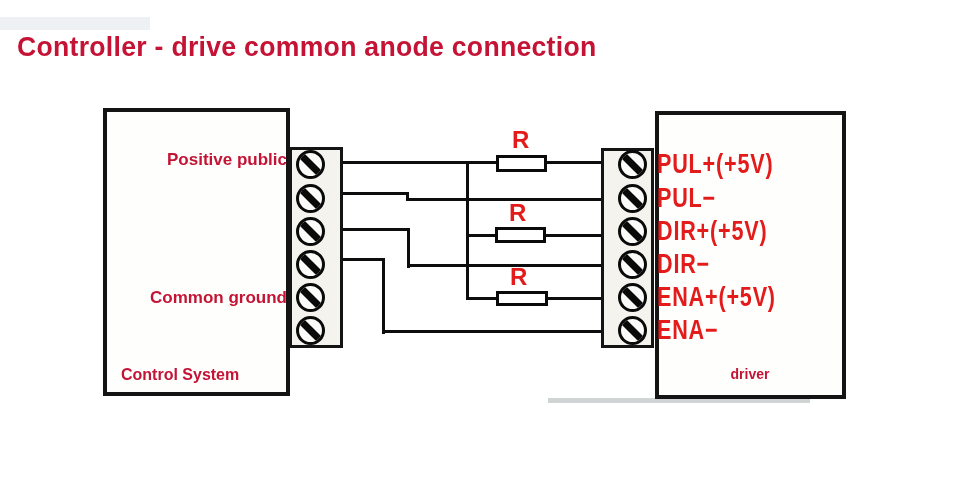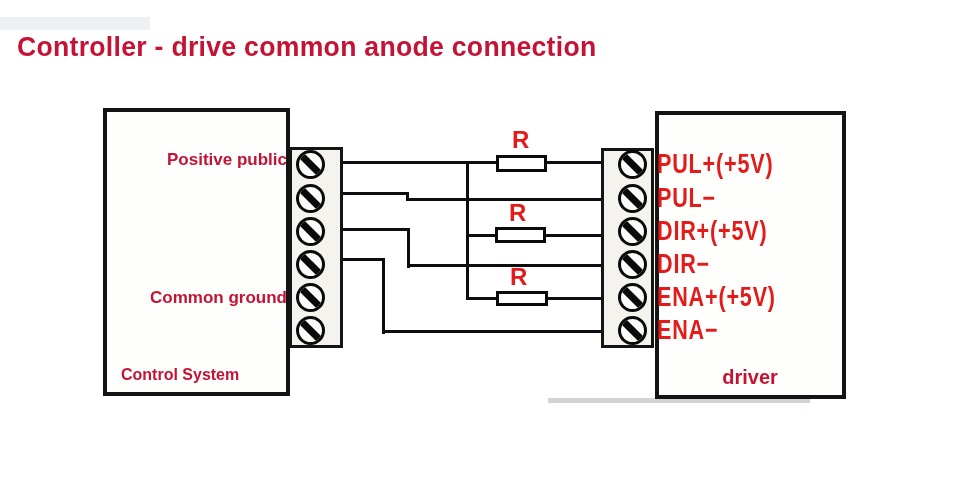--- a/index.html
+++ b/index.html
@@ -57,21 +57,21 @@
 
   <div class="smudge" style="left:0;top:17px;width:150px;height:13px;background:#e9eef1;opacity:.8;"></div>
   <div class="smudge" style="left:548px;top:398px;width:262px;height:5px;background:#9aa0a0;opacity:.45;"></div>
 
   <div class="title">Controller - drive common anode connection</div>
 
   <div class="box" style="left:103px;top:108px;width:187px;height:288px;"></div>
   <div class="box-label" style="left:121px;top:366px;font-size:16px;">Control System</div>
 
   <div class="box" style="left:655px;top:111px;width:191px;height:288px;"></div>
-  <div class="box-label" style="left:655px;top:366px;width:190px;text-align:center;font-size:20px;">driver</div>
+  <div class="box-label" style="left:655px;top:366px;width:190px;text-align:center;font-size:14px;">driver</div>
 
   <div class="wire" style="left:342px;top:161px;width:156px;height:3px;"></div>
   <div class="wire" style="left:466px;top:161px;width:3px;height:139px;"></div>
   <div class="wire" style="left:466px;top:234px;width:31px;height:3px;"></div>
   <div class="wire" style="left:466px;top:297px;width:32px;height:3px;"></div>
   <div class="wire" style="left:545px;top:161px;width:59px;height:3px;"></div>
   <div class="wire" style="left:544px;top:234px;width:60px;height:3px;"></div>
   <div class="wire" style="left:546px;top:297px;width:58px;height:3px;"></div>
 
   <div class="wire" style="left:342px;top:192px;width:67px;height:3px;"></div>

